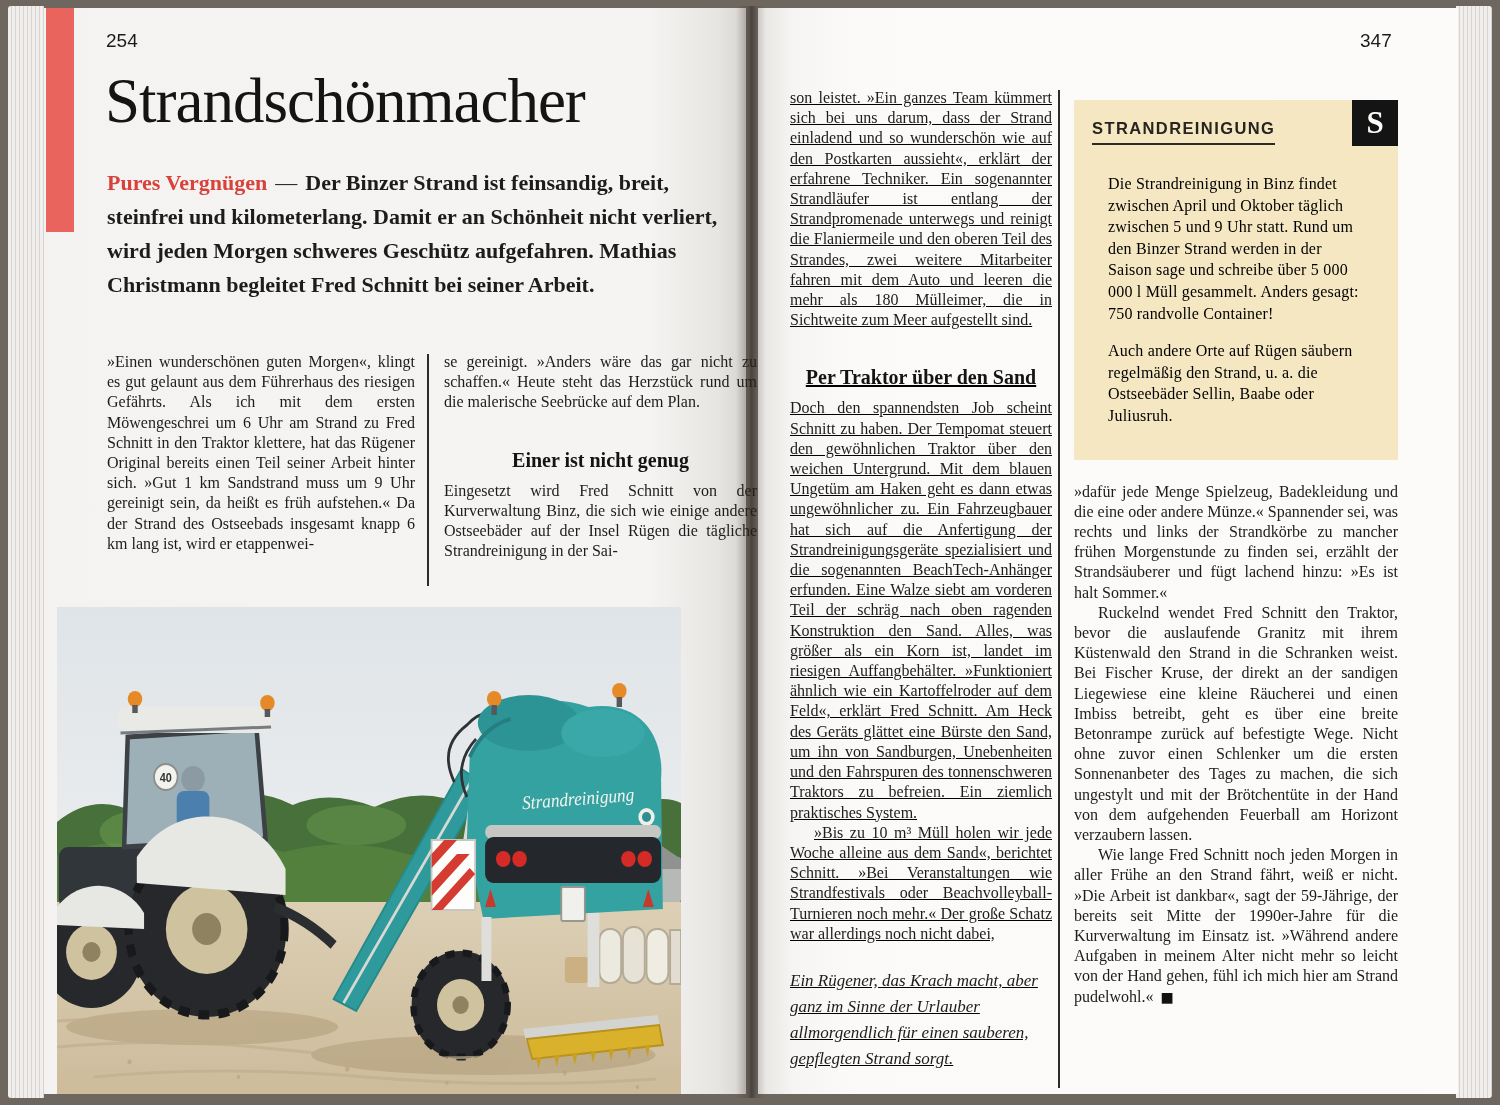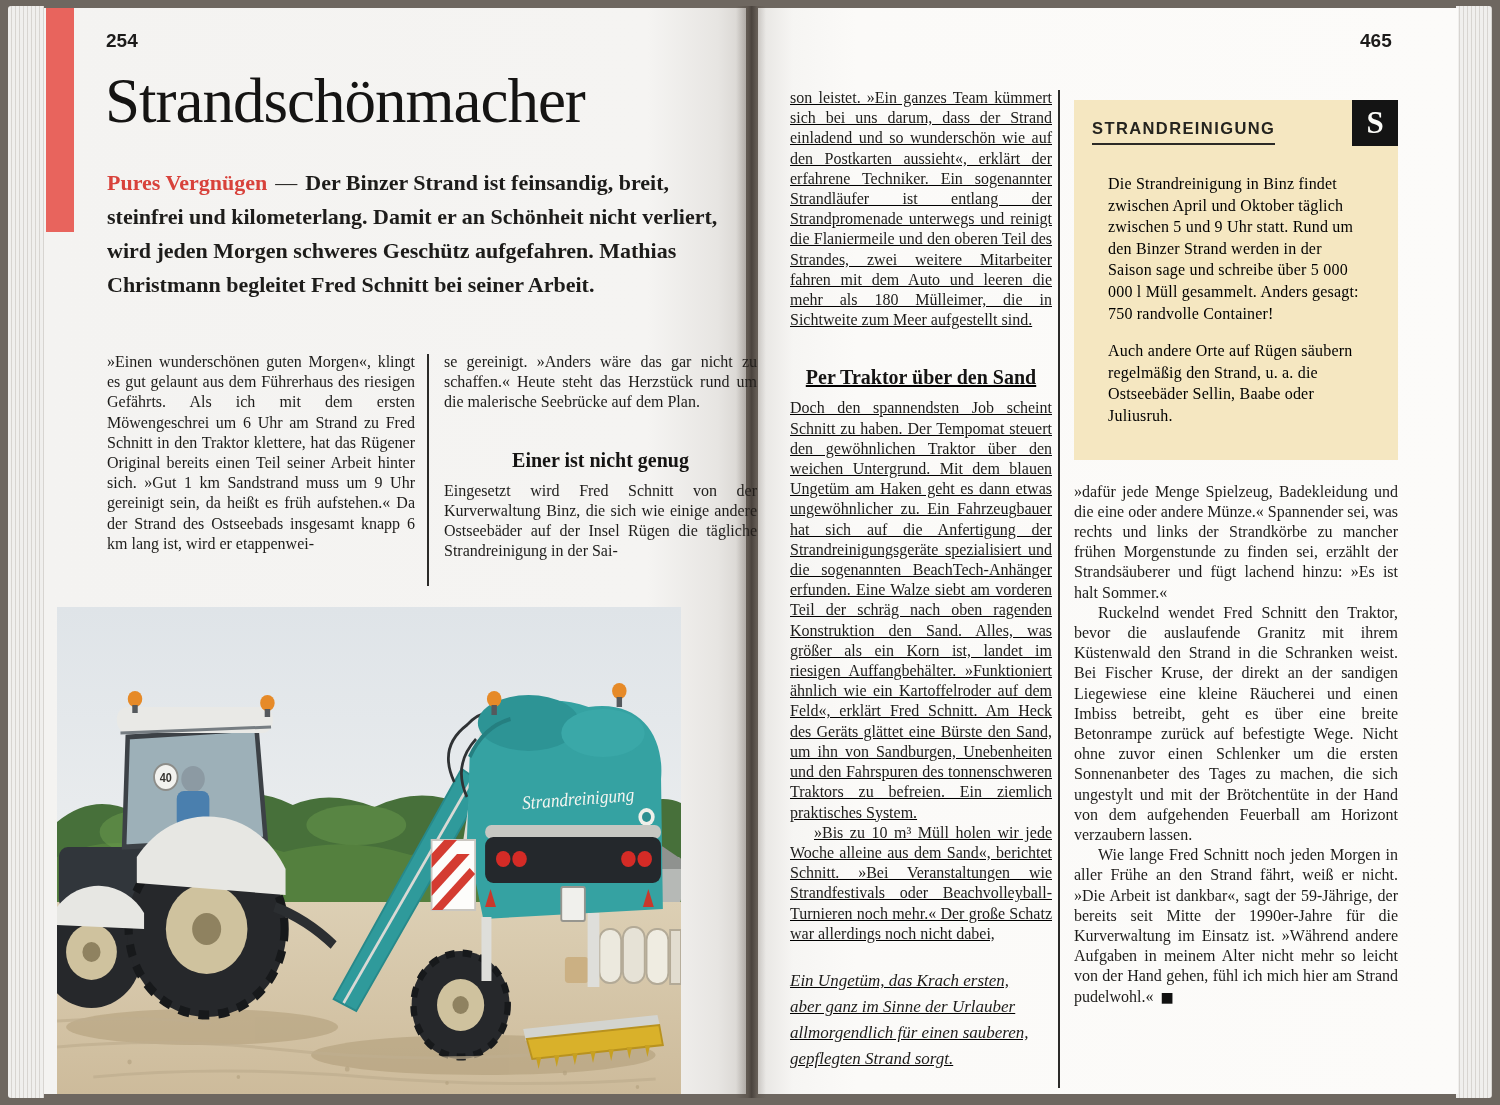--- a/index.html
+++ b/index.html
@@ -14,21 +14,21 @@
   .page{position:absolute;top:8px;height:1086px;}
   .page-left{left:44px;width:702px;
      background:linear-gradient(to right,#f4f3f1 0%,#f5f4f2 86%,#e7e5e2 96%,#d6d3cf 100%);}
   .page-right{left:758px;width:700px;
      background:linear-gradient(to right,#e6e4e1 0%,#f6f5f3 5%,#fbfaf8 14%,#fcfbf9 100%);}
   .gutter{position:absolute;left:736px;top:6px;width:30px;height:1092px;z-index:5;
      background:linear-gradient(to right,rgba(60,50,42,0) 0%,rgba(60,50,42,.30) 40%,rgba(35,28,24,.48) 52%,rgba(60,50,42,.18) 70%,rgba(60,50,42,0) 100%);}
   
   .red-bar{position:absolute;left:2px;top:0;width:28px;height:224px;background:#e8645d;}
   .pagenum{position:absolute;top:22px;font-family:"Liberation Sans","DejaVu Sans",sans-serif;
-           font-weight:bold;font-size:19px;color:#1c1b1a;}
+           font-weight:normal;font-size:19px;color:#1c1b1a;}
   .pn-left{left:62px;}
   .pn-right{left:602px;}
   .headline{position:absolute;left:61px;top:60px;width:650px;margin:0;
             font-size:63px;font-weight:400;color:#151413;letter-spacing:-1px;line-height:1.05;}
   .lead{position:absolute;left:63px;top:158px;width:618px;margin:0;
         font-size:22px;line-height:34px;color:#1d1c1a;font-weight:600;}
   .kicker{color:#d8423b;font-weight:700;}
   .leadsep{margin:0 8px;font-weight:400;}
   .bodytxt{font-size:16px;line-height:20.2px;text-align:justify;color:#1d1c1a;margin:0;}
   .cols{position:absolute;left:63px;top:344px;width:650px;display:flex;}
@@ -216,28 +216,28 @@
             <circle cx="320" cy="462" r="2.6"></circle>
           <circle cx="430" cy="476" r="2"></circle>
             <circle cx="560" cy="466" r="2.4"></circle>
             <circle cx="640" cy="480" r="2"></circle>
         </g>
       </svg>
     </figure>
   </div>
 
   <div class="page page-right">
-    <div class="pagenum pn-right">465</div>
+    <div class="pagenum pn-right">347</div>
 
     <div class="rp-col1">
       <p class="bodytxt">son leistet. »Ein ganzes Team kümmert sich bei uns darum, dass der Strand einladend und so wunderschön wie auf den Postkarten aussieht«, erklärt der erfahrene Techniker. Ein sogenannter Strandläufer ist entlang der Strandpromenade unterwegs und reinigt die Flaniermeile und den oberen Teil des Strandes, zwei weitere Mitarbeiter fahren mit dem Auto und leeren die mehr als 180 Mülleimer, die in Sichtweite zum Meer aufgestellt sind.</p>
       <h3 class="subhead">Per Traktor über den Sand</h3>
       <p class="bodytxt">Doch den spannendsten Job scheint Schnitt zu haben. Der Tempomat steuert den gewöhnlichen Traktor über den weichen Untergrund. Mit dem blauen Ungetüm am Haken geht es dann etwas ungewöhnlicher zu. Ein Fahrzeugbauer hat sich auf die Anfertigung der Strandreinigungsgeräte spezialisiert und die sogenannten BeachTech-Anhänger erfunden. Eine Walze siebt am vorderen Teil der schräg nach oben ragenden Konstruktion den Sand. Alles, was größer als ein Korn ist, landet im riesigen Auffangbehälter. »Funktioniert ähnlich wie ein Kartoffelroder auf dem Feld«, erklärt Fred Schnitt. Am Heck des Geräts glättet eine Bürste den Sand, um ihn von Sandburgen, Unebenheiten und den Fahrspuren des tonnenschweren Traktors zu befreien. Ein ziemlich praktisches System.</p>
       <p class="bodytxt indent">»Bis zu 10 m³ Müll holen wir jede Woche alleine aus dem Sand«, berichtet Schnitt. »Bei Veranstaltungen wie Strandfestivals oder Beachvolleyball-Turnieren noch mehr.« Der große Schatz war allerdings noch nicht dabei,</p>
-      <p class="caption">Ein Ungetüm, das Krach ersten, aber ganz im Sinne der Urlauber allmorgendlich für einen sauberen, gepflegten Strand sorgt.</p>
+      <p class="caption">Ein Rügener, das Krach macht, aber ganz im Sinne der Urlauber allmorgendlich für einen sauberen, gepflegten Strand sorgt.</p>
     </div>
 
     <div class="rp-rule"></div>
 
     <div class="rp-col2">
       <aside class="infobox">
         <div class="badge-s">S</div>
         <div><span class="ib-title">STRANDREINIGUNG</span></div>
         <p>Die Strandreinigung in Binz findet zwischen April und Oktober täglich zwischen 5 und 9 Uhr statt. Rund um den Binzer Strand werden in der Saison sage und schreibe über 5 000 000 l Müll gesammelt. Anders gesagt: 750 randvolle Container!</p>
         <p>Auch andere Orte auf Rügen säubern regelmäßig den Strand, u. a. die Ostseebäder Sellin, Baabe oder Juliusruh.</p>

